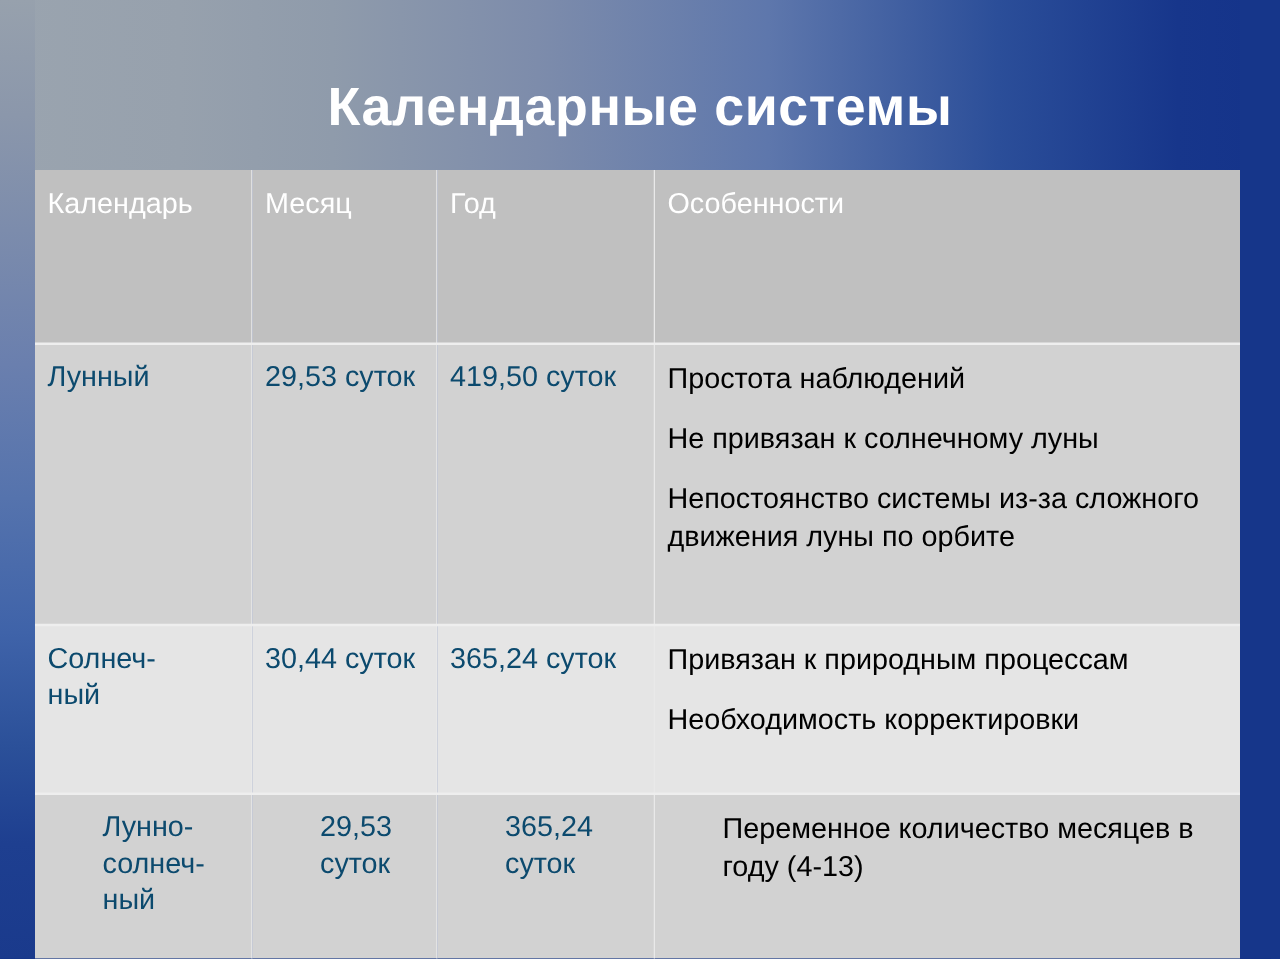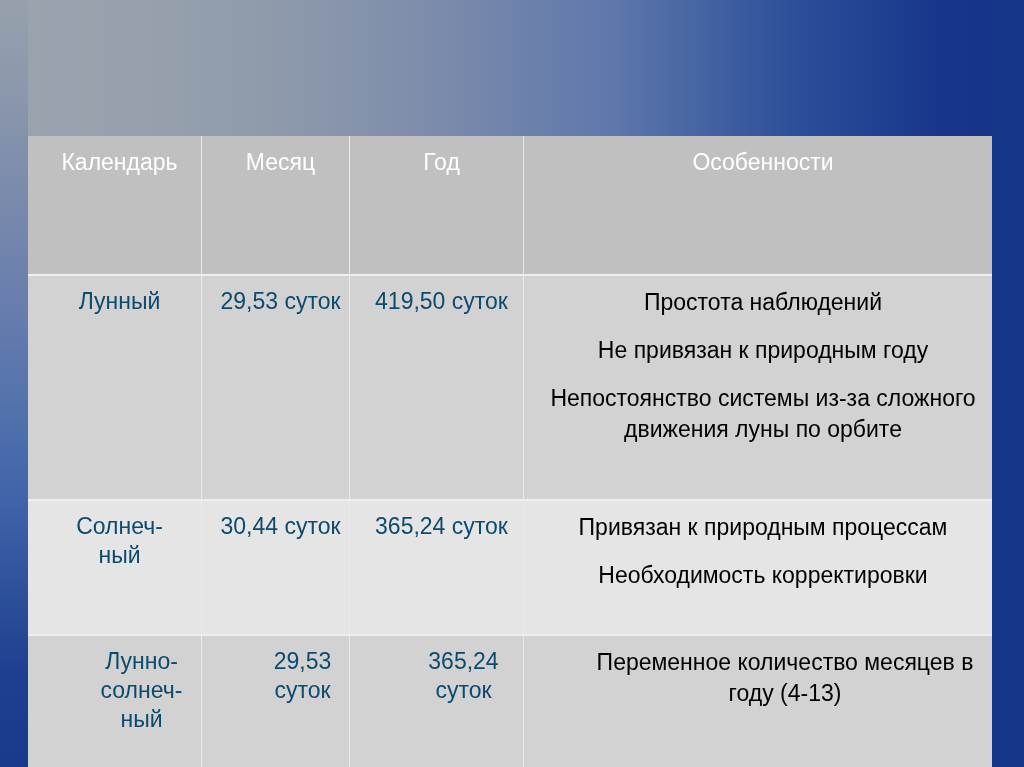--- a/index.html
+++ b/index.html
@@ -66,21 +66,20 @@
   }
   
   .table {
     position: absolute;
     left: 28px;
     top: 136px;
     width: 964px;
     height: 631px;
     border-collapse: collapse;
     table-layout: fixed;
-    text-align: center;
   }
   .table td {
     vertical-align: top;
     padding: 0;
     border: 0;
     border-right: 1px solid #e9e9e9;
   }
   .table td.last { border-right: 0; }
   .cell-inner {
     padding: 12px 0 0 10px;
@@ -119,20 +118,21 @@
 </style>
 </head>
 <body>
 
 <div id="slide">
 
   <div class="bg-top"></div>
   <div class="bg-left"></div>
   <div class="bg-right"></div>
 
+  <div class="title">Календарные системы</div>
 
   <table class="table">
     <tbody>
       <tr class="row-head">
         <td style="width:173px">
           <div class="cell-inner hcell">Календарь</div>
         </td>
         <td style="width:147px">
           <div class="cell-inner hcell">Месяц</div>
         </td>
@@ -150,21 +150,21 @@
         </td>
         <td>
           <div class="cell-inner cell">29,53 суток</div>
         </td>
         <td>
           <div class="cell-inner cell">419,50 суток</div>
         </td>
         <td class="last">
           <div class="cell-inner feat">
               <p>Простота наблюдений</p>
-              <p>Не привязан к природным году</p>
+              <p>Не привязан к солнечному луны</p>
               <p>Непостоянство системы из-за сложного движения луны по орбите</p>
             </div>
         </td>
       </tr>
 
       <tr class="row-b row-2">
         <td>
           <div class="cell-inner cell">Солнеч-<br>ный</div>
         </td>
         <td>

